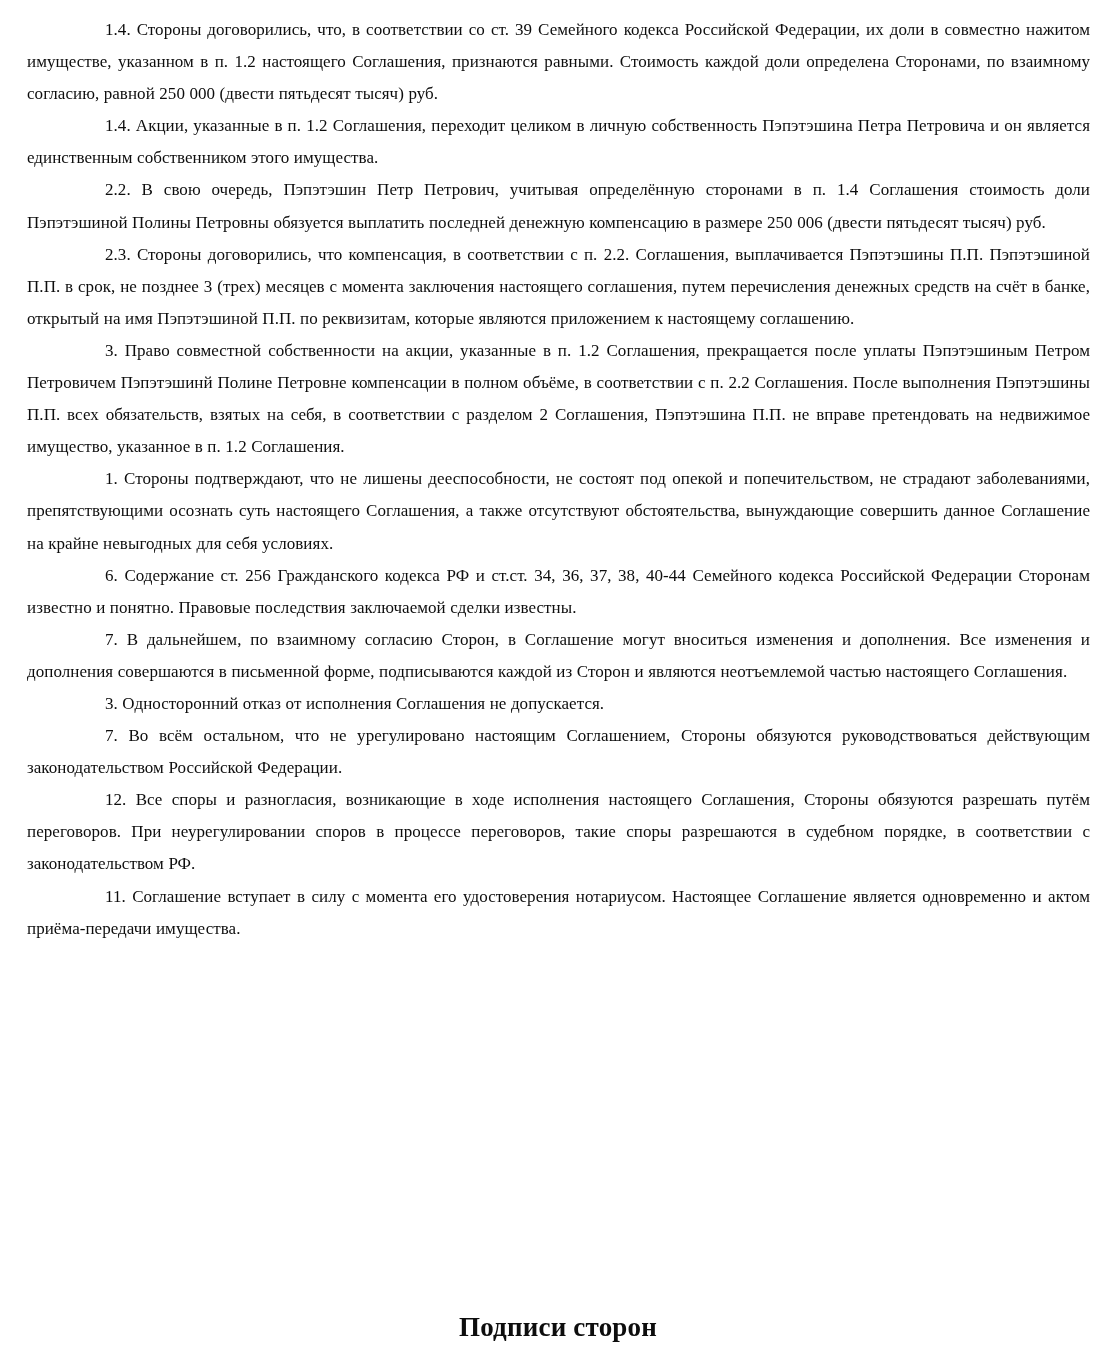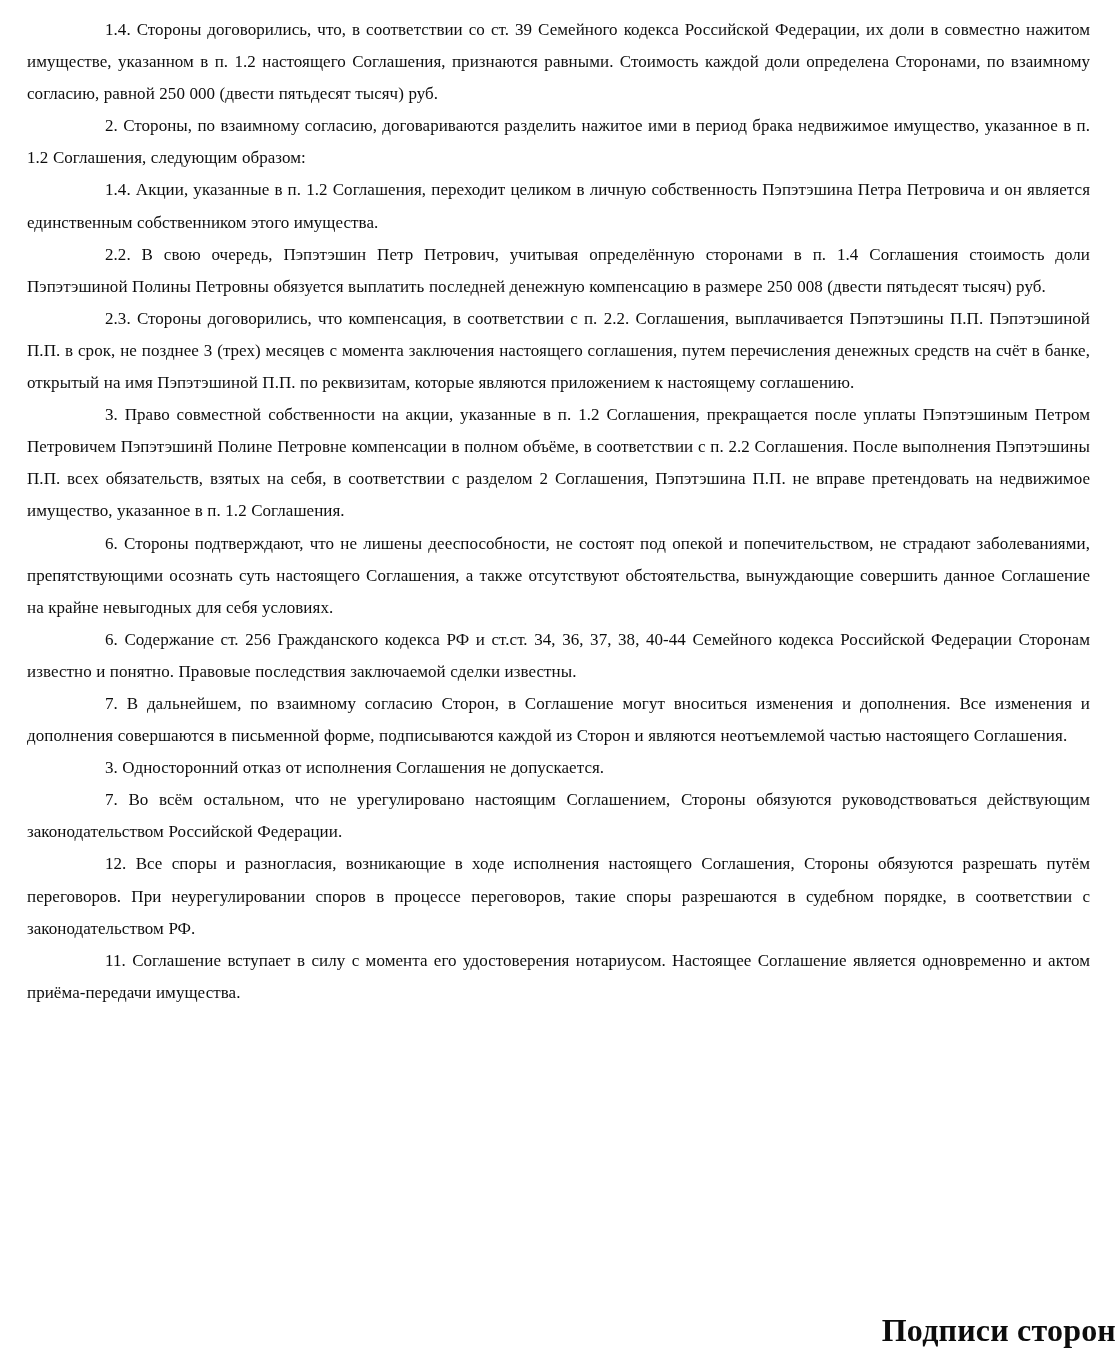--- a/index.html
+++ b/index.html
@@ -81,41 +81,40 @@
 
   p.para:last-of-type {
     text-align: justify;
   }
 
   .sign-heading {
     position: absolute;
     left: 0;
     top: 1312px;
     width: 1116px;
-    text-align: right;
-    font-size: 32px;
+    text-align: center;
+    font-size: 27px;
     font-weight: bold;
     letter-spacing: 0.2px;
     z-index: 1;
   }
 </style>
 </head>
 <body>
 
 <div class="page">
 
 
   <div class="body-text">
     <p class="para">1.4. Стороны договорились, что, в соответствии со ст. 39 Семейного кодекса Российской Федерации, их доли в совместно нажитом имуществе, указанном в п. 1.2 настоящего Соглашения, признаются равными. Стоимость каждой доли определена Сторонами, по взаимному согласию, равной 250 000 (двести пятьдесят тысяч) руб.</p>
-    <p class="para">2. Стороны, по взаимному согласию, договариваются разделить нажитое ими в период брака недвижимое имущество, указанное в п. 1.2 Соглашения, следующим образом:</p>
     <p class="para">1.4. Акции, указанные в п. 1.2 Соглашения, переходит целиком в личную собственность Пэпэтэшина Петра Петровича и он является единственным собственником этого имущества.</p>
-    <p class="para">2.2. В свою очередь, Пэпэтэшин Петр Петрович, учитывая определённую сторонами в п. 1.4 Соглашения стоимость доли Пэпэтэшиной Полины Петровны обязуется выплатить последней денежную компенсацию в размере 250 008 (двести пятьдесят тысяч) руб.</p>
+    <p class="para">2.2. В свою очередь, Пэпэтэшин Петр Петрович, учитывая определённую сторонами в п. 1.4 Соглашения стоимость доли Пэпэтэшиной Полины Петровны обязуется выплатить последней денежную компенсацию в размере 250 006 (двести пятьдесят тысяч) руб.</p>
     <p class="para">2.3. Стороны договорились, что компенсация, в соответствии с п. 2.2. Соглашения, выплачивается Пэпэтэшины П.П. Пэпэтэшиной П.П. в срок, не позднее 3 (трех) месяцев с момента заключения настоящего соглашения, путем перечисления денежных средств на счёт в банке, открытый на имя Пэпэтэшиной П.П. по реквизитам, которые являются приложением к настоящему соглашению.</p>
     <p class="para">3. Право совместной собственности на акции, указанные в п. 1.2 Соглашения, прекращается после уплаты Пэпэтэшиным Петром Петровичем Пэпэтэшинй Полине Петровне компенсации в полном объёме, в соответствии с п. 2.2 Соглашения. После выполнения Пэпэтэшины П.П. всех обязательств, взятых на себя, в соответствии с разделом 2 Соглашения, Пэпэтэшина П.П. не вправе претендовать на недвижимое имущество, указанное в п. 1.2 Соглашения.</p>
-    <p class="para">6. Стороны подтверждают, что не лишены дееспособности, не состоят под опекой и попечительством, не страдают заболеваниями, препятствующими осознать суть настоящего Соглашения, а также отсутствуют обстоятельства, вынуждающие совершить данное Соглашение на крайне невыгодных для себя условиях.</p>
+    <p class="para">1. Стороны подтверждают, что не лишены дееспособности, не состоят под опекой и попечительством, не страдают заболеваниями, препятствующими осознать суть настоящего Соглашения, а также отсутствуют обстоятельства, вынуждающие совершить данное Соглашение на крайне невыгодных для себя условиях.</p>
     <p class="para">6. Содержание ст. 256 Гражданского кодекса РФ и ст.ст. 34, 36, 37, 38, 40-44 Семейного кодекса Российской Федерации Сторонам известно и понятно. Правовые последствия заключаемой сделки известны.</p>
     <p class="para">7. В дальнейшем, по взаимному согласию Сторон, в Соглашение могут вноситься изменения и дополнения. Все изменения и дополнения совершаются в письменной форме, подписываются каждой из Сторон и являются неотъемлемой частью настоящего Соглашения.</p>
     <p class="para">3. Односторонний отказ от исполнения Соглашения не допускается.</p>
     <p class="para">7. Во всём остальном, что не урегулировано настоящим Соглашением, Стороны обязуются руководствоваться действующим законодательством Российской Федерации.</p>
     <p class="para">12. Все споры и разногласия, возникающие в ходе исполнения настоящего Соглашения, Стороны обязуются разрешать путём переговоров. При неурегулировании споров в процессе переговоров, такие споры разрешаются в судебном порядке, в соответствии с законодательством РФ.</p>
     <p class="para">11. Соглашение вступает в силу с момента его удостоверения нотариусом. Настоящее Соглашение является одновременно и актом приёма-передачи имущества.</p>
 
   </div>
 
   <div class="sign-heading">Подписи сторон</div>

